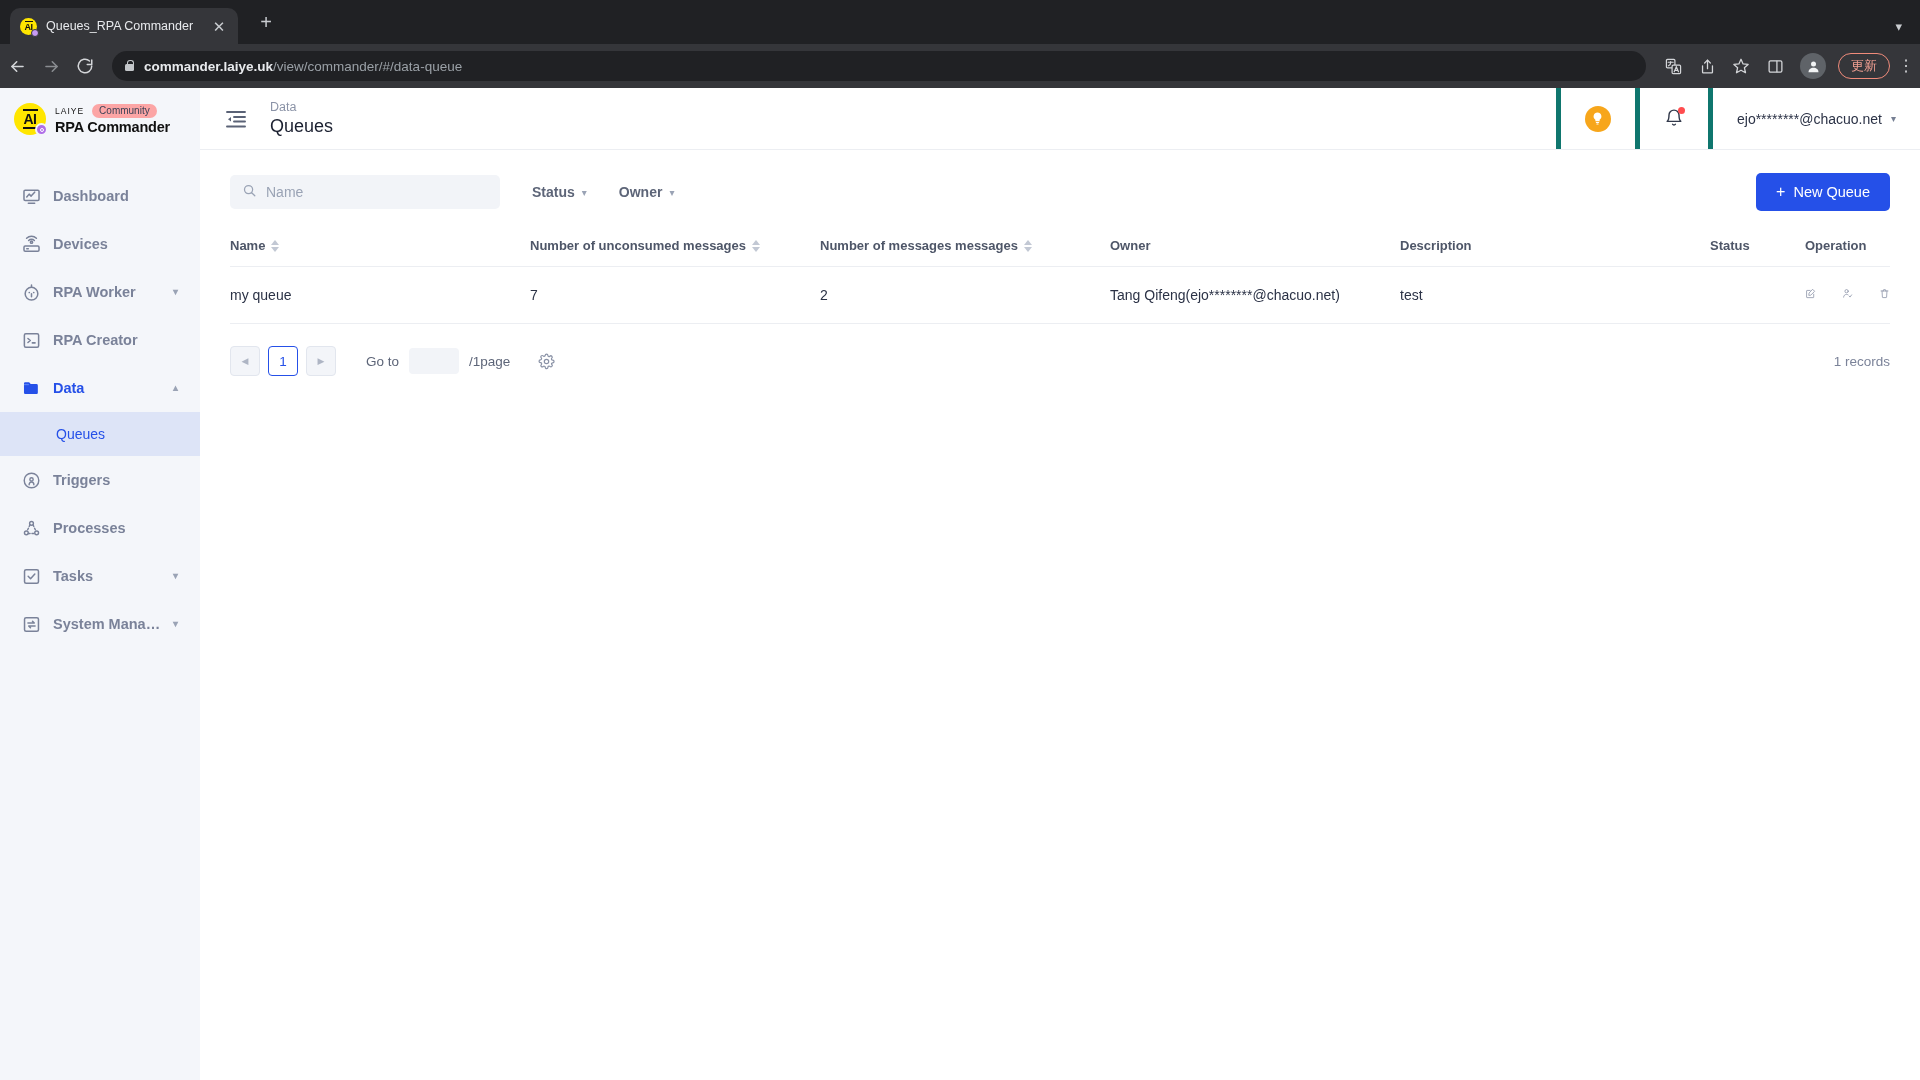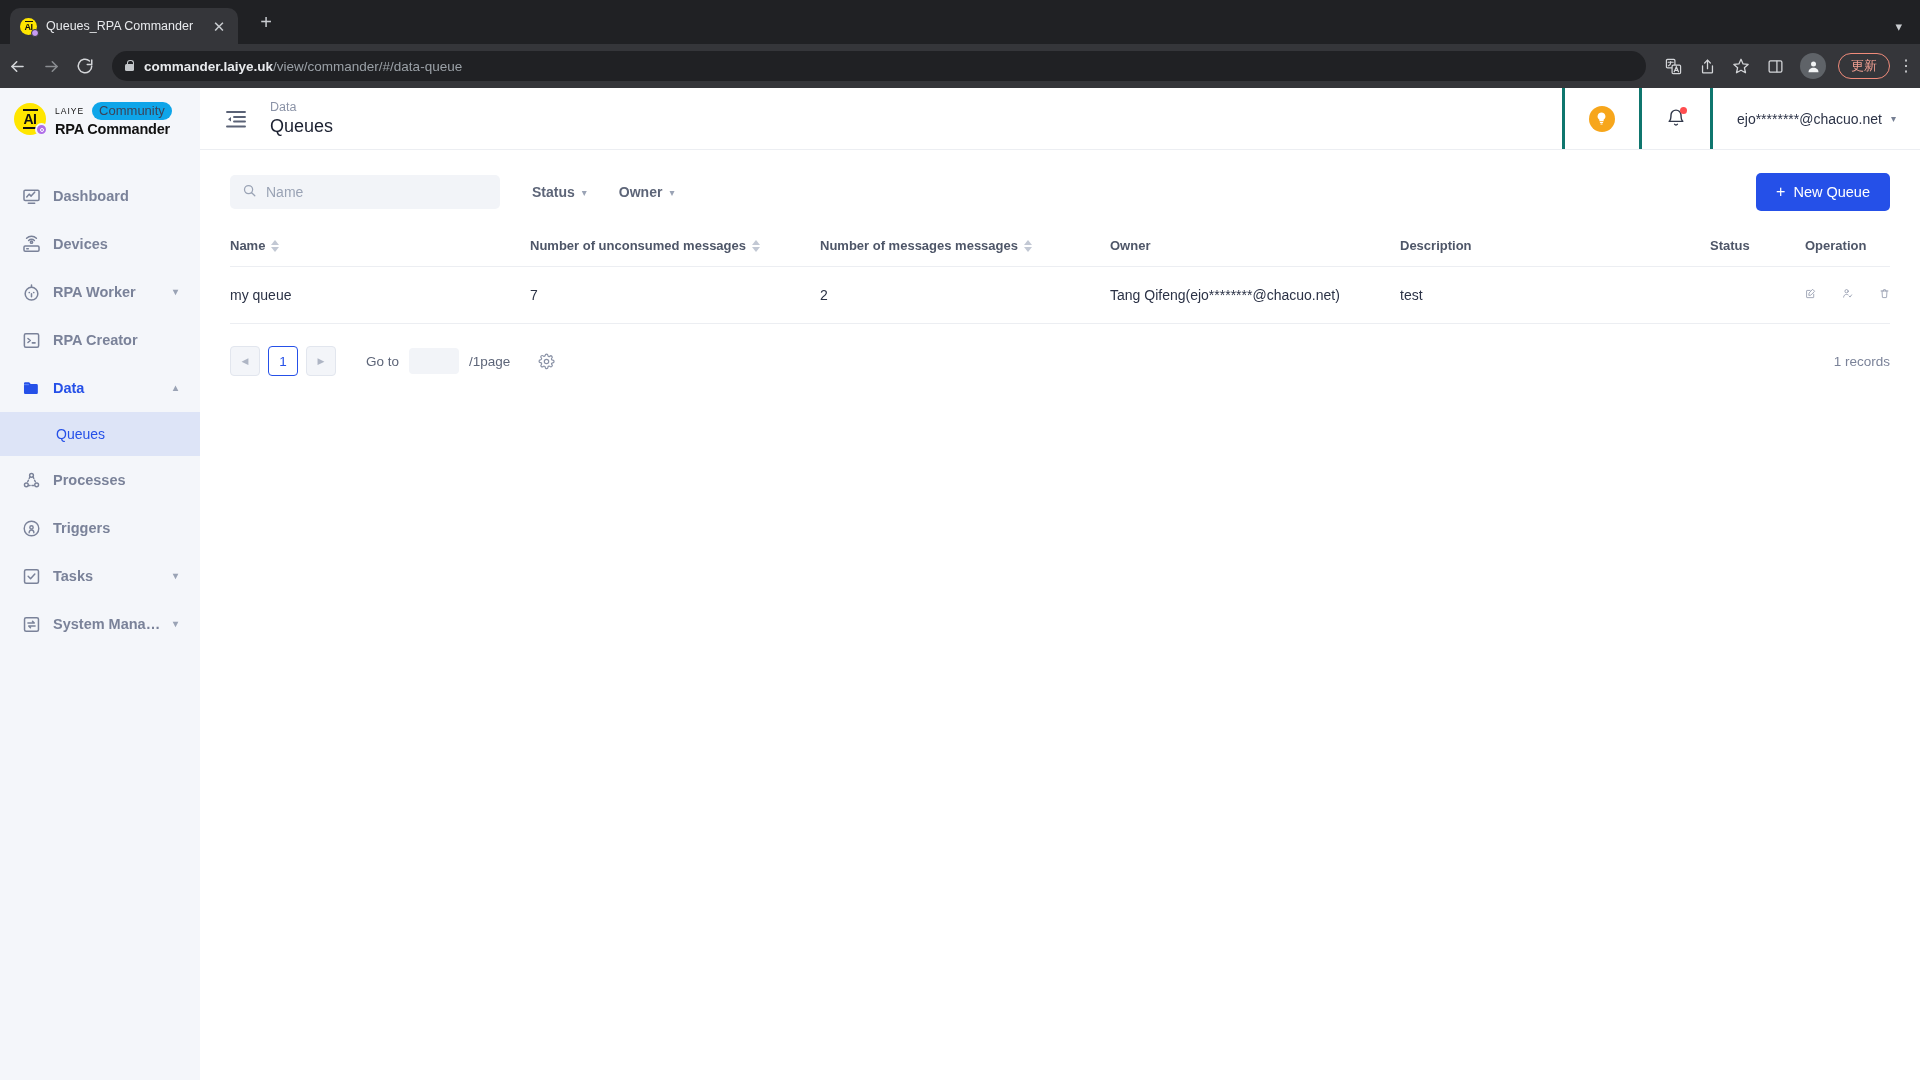--- a/index.html
+++ b/index.html
@@ -79,21 +79,21 @@
   }
   .brand-logo .ai { font-size: 14px; font-weight: 800; color: #111; letter-spacing:-0.5px;
      border-top: 2px solid #111; border-bottom:2px solid #111; padding: 0 1px; line-height:1.15; }
   .brand-logo .badge { position:absolute; right:-2px; bottom:-1px; width:13px; height:13px;
      border-radius:50%; background:#b06ee8; border:2px solid #f4f6fa;
      display:flex;align-items:center;justify-content:center; }
   .brand-logo .badge i { width:4px;height:4px;border-radius:50%;border:1px solid #fff; display:block;}
   .brand-txt { display:flex; flex-direction:column; gap:1px; }
   .brand-top { display:flex; align-items:center; gap:8px; }
   .brand-laiye { font-size: 8.5px; font-weight: 400; color:#111; letter-spacing: 1px; }
-  .brand-community { font-size: 13px; color:#3c4257; background:#0ea5e9; border-radius:9px;
+  .brand-community { font-size: 10px; color:#3c4257; background:#fca5a5; border-radius:9px;
      padding: 1.5px 7px; }
   .brand-name { font-size: 14.5px; font-weight: 800; color: #111; letter-spacing:-0.2px; }
 
   .nav { padding-top: 22px; }
   .nav-item {
     height: 48px; display: flex; align-items: center; padding: 0 22px; gap: 12px;
     color: #7a8299; font-size: 14.5px; font-weight: 700; cursor: pointer;
   }
   .nav-item .ico { width: 19px; height: 19px; flex:0 0 19px; display:flex; align-items:center; justify-content:center;}
   .nav-item .ico svg { width: 19px; height: 19px; display:block; }
@@ -110,21 +110,21 @@
   .topbar {
     height: 62px; flex: 0 0 62px; display: flex; align-items: center;
     border-bottom: 1px solid #eceef2; padding-left: 24px;
   }
   .collapse-ico { width: 24px; height: 24px; margin-right: 22px; color:#5a6276; flex:0 0 24px;}
   .crumbwrap { display: flex; flex-direction: column; gap: 2px; }
   .crumb { font-size: 12.5px; color: #8b93a7; }
   .ptitle { font-size: 18px; color: #1b2030; }
   .top-right { margin-left: auto; display: flex; align-items: center; height: 100%; }
   .top-cell { height: 100%; display:flex; align-items:center; justify-content:center;
-     border-left: 3px solid #0f766e; padding: 0 24px; }
+     border-left: 5px solid #0f766e; padding: 0 24px; }
   .bulb { width: 26px; height: 26px; border-radius: 50%; background: #f7a61b;
      display:flex; align-items:center; justify-content:center; }
   .bell { position: relative; width: 20px; height: 22px; color:#31384a; }
   .bell-dot { position:absolute; right:-1px; top:-1px; width:7px; height:7px; border-radius:50%;
      background:#ff4d4f; }
   .user { display:flex; align-items:center; gap: 9px; font-size: 14px; color: #2b3246; }
   .user .chev { font-size: 10px; color:#767f93; }
 
   
   .content { flex: 1; padding: 22px 30px 8px 30px; min-height: 0; overflow: hidden; }
@@ -343,38 +343,38 @@
           <span class="chev">▴</span>
         </div>
 
         <div class="nav-sub">
           <span>Queues</span>
         </div>
 
         <div class="nav-item">
           <span class="ico">
             <svg viewBox="0 0 24 24" fill="none" stroke="currentColor" stroke-width="1.8">
+                <circle cx="12" cy="12" r="9.2"></circle>
+                <circle cx="12" cy="10.6" r="2.1"></circle>
+                <path d="M9 17.5c0-2.2 1.3-3.6 3-3.6s3 1.4 3 3.6" stroke-linecap="round"></path>
+              </svg>
+          </span>
+          <span class="lbl">Triggers</span>
+        </div>
+
+        <div class="nav-item">
+          <span class="ico">
+            <svg viewBox="0 0 24 24" fill="none" stroke="currentColor" stroke-width="1.8">
                 <circle cx="12" cy="5.5" r="2.4"></circle>
                 <circle cx="5.5" cy="17.5" r="2.4"></circle>
                 <circle cx="18.5" cy="17.5" r="2.4"></circle>
                 <path d="M10 7.4 7 14M14 7.4l3 6.6M8 18.4h8" stroke-dasharray="2.2 2.4" stroke-linecap="round"></path>
               </svg>
           </span>
           <span class="lbl">Processes</span>
-        </div>
-
-        <div class="nav-item">
-          <span class="ico">
-            <svg viewBox="0 0 24 24" fill="none" stroke="currentColor" stroke-width="1.8">
-                <circle cx="12" cy="12" r="9.2"></circle>
-                <circle cx="12" cy="10.6" r="2.1"></circle>
-                <path d="M9 17.5c0-2.2 1.3-3.6 3-3.6s3 1.4 3 3.6" stroke-linecap="round"></path>
-              </svg>
-          </span>
-          <span class="lbl">Triggers</span>
         </div>
 
         <div class="nav-item">
           <span class="ico">
             <svg viewBox="0 0 24 24" fill="none" stroke="currentColor" stroke-width="1.9">
                 <rect x="3.2" y="3.5" width="17.6" height="17" rx="2"></rect>
                 <polyline points="7.8 11.8 10.8 14.8 16.2 8.8" stroke-linecap="round" stroke-linejoin="round"></polyline>
               </svg>
           </span>
           <span class="lbl">Tasks</span>

